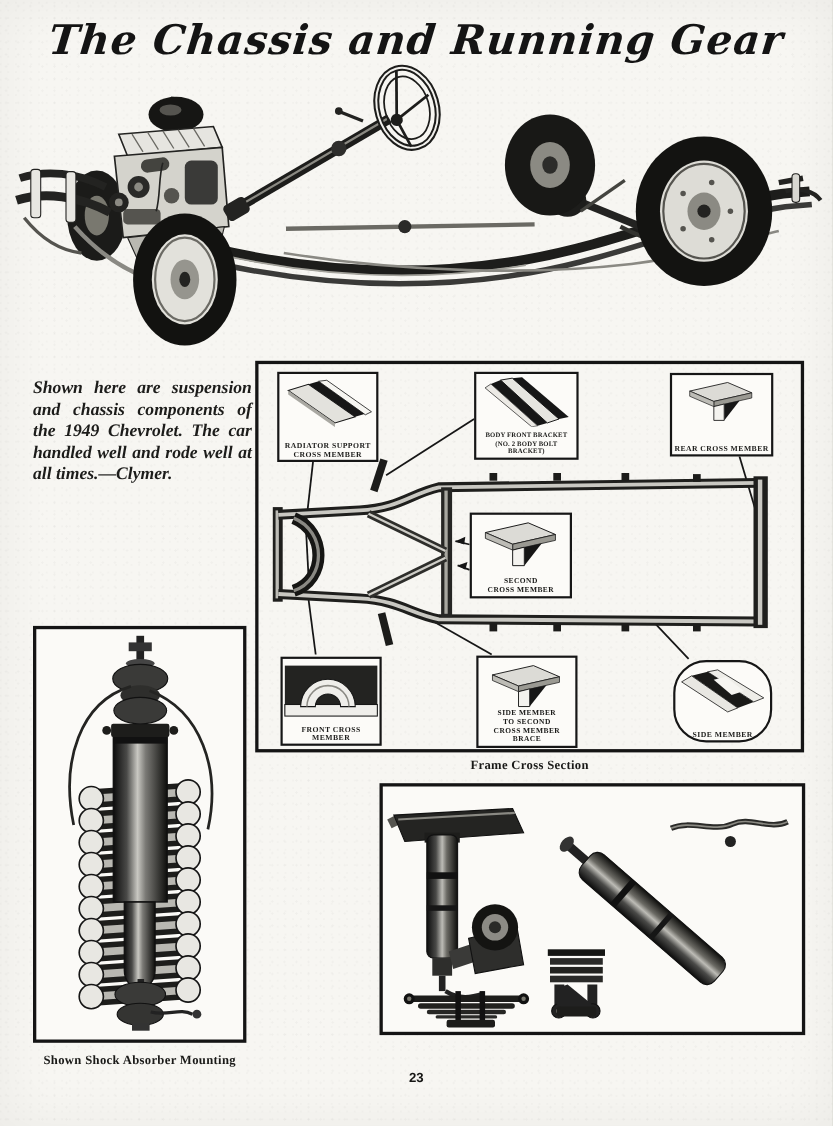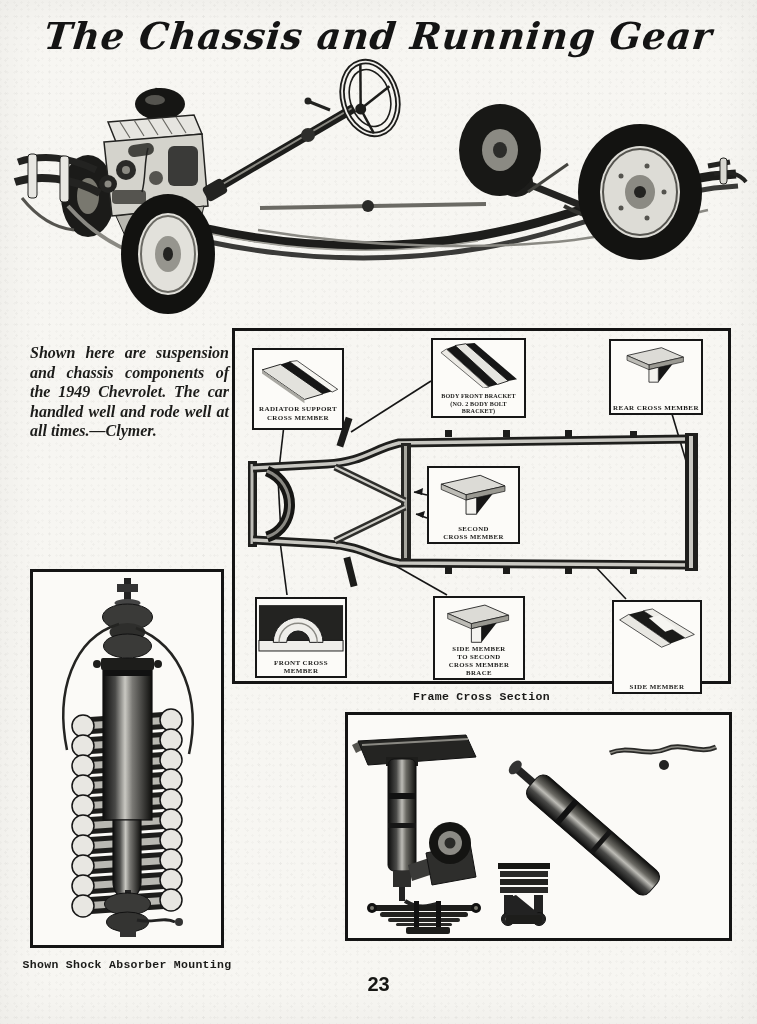--- a/index.html
+++ b/index.html
@@ -34,42 +34,42 @@
     position:absolute;z-index:2;background:#fcfbf8;border:2px solid #161616;
     display:flex;flex-direction:column;align-items:center;justify-content:space-between;
     padding:2px 1px 1px 1px;box-sizing:border-box;
   }
   .thumb svg{display:block;}
   .tlabel{
     font-family:"Liberation Serif",serif;font-weight:bold;font-size:7px;
     line-height:1.18;letter-spacing:.4px;text-align:center;white-space:pre-line;
     color:#1c1c1a;width:100%;
   }
-  .t1{left:17px;top:17px;width:92px;height:82px;justify-content:center;}
+  .t1{left:17px;top:7px;width:92px;height:82px;}
   .t2{left:196px;top:7px;width:95px;height:80px;}
   .t3{left:374px;top:8px;width:94px;height:76px;gap:20px;}
   .t4{left:192px;top:135px;width:93px;height:78px;}
   .t5{left:20px;top:266px;width:92px;height:81px;}
   .t6{left:198px;top:265px;width:92px;height:84px;}
-  .t7{left:377px;top:269px;width:90px;height:94px;}
+  .t7{left:377px;top:269px;width:90px;height:75px;border-radius:30px;}
   .t2 .tlabel{font-size:6.1px;letter-spacing:.15px;}
   .t4 .tlabel,.t6 .tlabel{font-size:6.8px;}
   .figcap{
-    position:absolute;font-family:Liberation Mono, monospace;font-weight:bold;
+    position:absolute;font-family:Liberation Serif, serif;font-weight:bold;
     font-size:11.5px;letter-spacing:.3px;color:#1a1a18;text-align:center;
   }
   .framecap{left:232px;width:499px;top:690px;}
   .shockbox{position:absolute;border:3px solid #141414;background:#fbfaf7;box-sizing:content-box;}
   .front-shock{left:30px;top:569px;width:188px;height:373px;}
   .rear-shock{left:345px;top:712px;width:381px;height:223px;}
   .frontcap{left:18px;width:218px;top:958px;}
   .rearcap{left:345px;width:387px;top:960px;}
   .pagenum{
     position:absolute;left:0;right:0;top:973px;text-align:center;
-    font-family:"Liberation Sans",sans-serif;font-weight:bold;font-size:20px;color:#161614;
+    font-family:"Liberation Sans",sans-serif;font-weight:bold;font-size:12px;color:#161614;
   }
 </style>
 </head>
 <body>
 
 <div class="page">
 
   <h1 class="title">The Chassis and Running Gear</h1>
 
   <svg class="chassis" width="742" height="272" viewBox="0 0 742 272">

